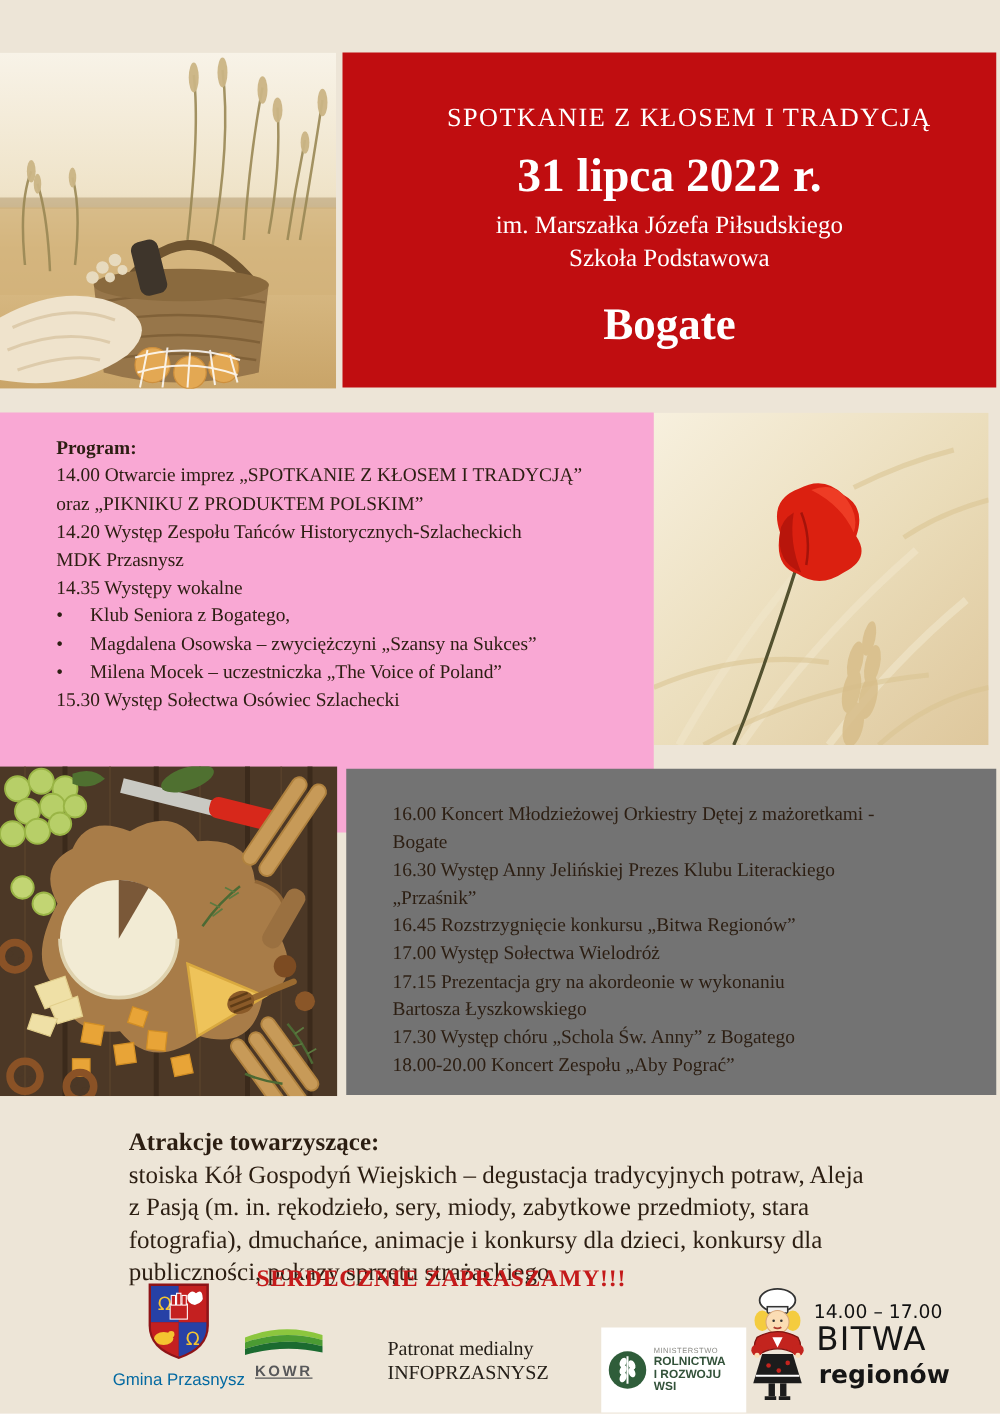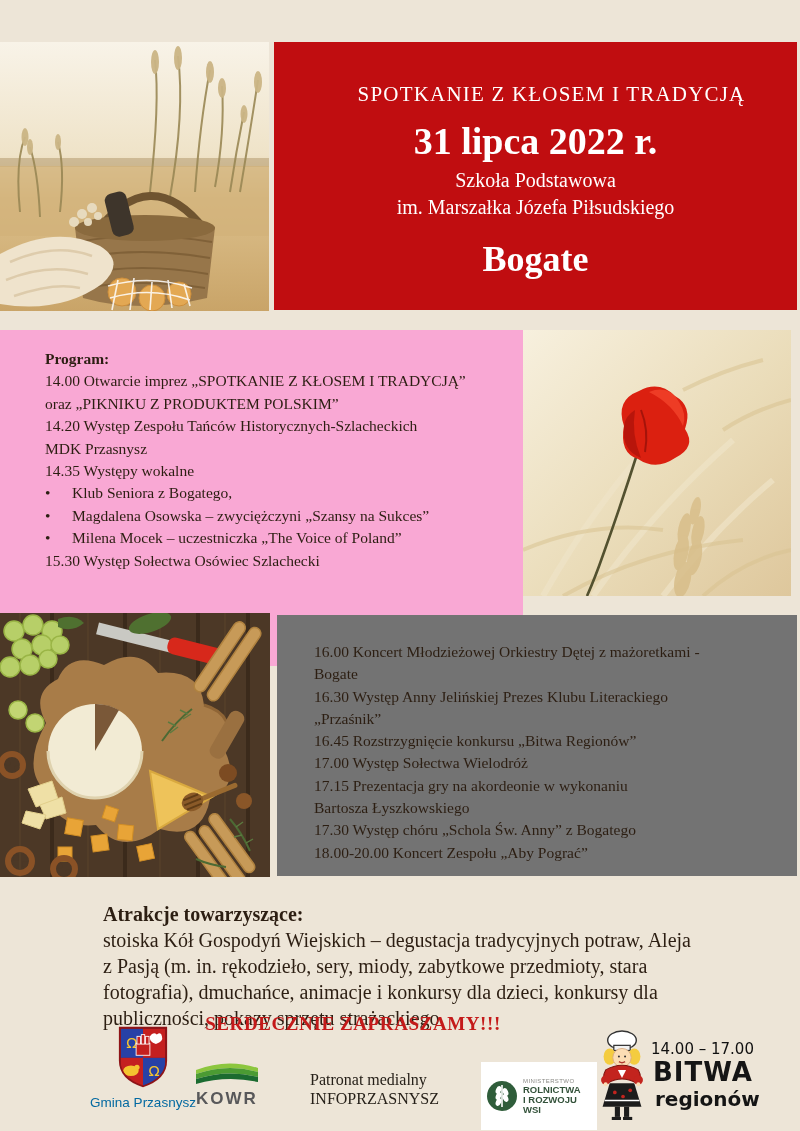--- a/index.html
+++ b/index.html
@@ -31,31 +31,31 @@
   .attractions{left:103px;top:901px;width:592px;font-size:20px;line-height:26px;}
 
   
   .invitation{left:0;top:1013px;width:706px;text-align:center;color:#C41A1A;
               font-size:19px;font-weight:bold;letter-spacing:.6px;}
 
   
   .gmina{left:88px;top:1026px;width:110px;text-align:center;}
   .gmina-label{margin-top:3px;font-family:"Liberation Sans",sans-serif;font-size:13.5px;color:#0369a1;}
   .kowr{left:192px;top:1060px;width:70px;text-align:center;}
-  .kowr-label{margin-top:1px;font-family:"Liberation Sans",sans-serif;font-size:17px;
-              letter-spacing:2px;color:#58585A;font-weight:600;}
+  .kowr-label{margin-top:1px;font-family:"Liberation Sans",sans-serif;font-size:12px;
+              letter-spacing:2px;color:#58585A;font-weight:600;text-decoration:underline;}
   .patronat{left:310px;top:1070px;font-size:16px;line-height:19px;color:#262019;}
   .ministry{left:481px;top:1062px;width:116px;height:68px;background:#FFFFFF;display:flex;align-items:center;}
   .ministry svg{flex:0 0 34px;margin-left:4px;}
   .ministry-text{margin-left:4px;font-family:"Liberation Sans",sans-serif;color:#33523A;line-height:10px;}
   .ministry-small{font-size:6px;color:#8A8A85;letter-spacing:.4px;line-height:8px;}
   .ministry-line{font-size:9.5px;font-weight:bold;}
   .bitwa-mascot{left:597px;top:1029px;width:50px;height:92px;}
   .bitwa-time{left:651px;top:1040px;font-family:"DejaVu Sans",sans-serif;font-size:15px;color:#111;}
-  .bitwa-name{left:653px;top:1057px;font-family:"DejaVu Sans",sans-serif;font-size:26px;font-weight:700;
+  .bitwa-name{left:653px;top:1057px;font-family:"DejaVu Sans",sans-serif;font-size:26px;font-weight:400;
               color:#151515;letter-spacing:1px;}
   .bitwa-sub{left:655px;top:1087px;font-family:"DejaVu Sans",sans-serif;font-size:20px;font-weight:900;color:#151515;}
 </style>
 </head>
 <body>
 
 <div class="poster">
 
   <div class="abs photo" style="left:0;top:42px;width:269px;height:269px;">
     <svg viewBox="0 0 269 269" preserveAspectRatio="none">
@@ -131,22 +131,22 @@
         <path d="M168,238 L172,266"></path>
           <path d="M184,242 L190,264"></path>
       </g>
     </svg>
   </div>
 
   <div class="abs red-banner">
     <div class="rb-title">SPOTKANIE Z KŁOSEM I TRADYCJĄ</div>
     <div class="rb-date">31 lipca 2022 r.</div>
     <div class="rb-school">
+      <div>im. Marszałka Józefa Piłsudskiego</div>
       <div>Szkoła Podstawowa</div>
-      <div>im. Marszałka Józefa Piłsudskiego</div>
     </div>
     <div class="rb-place">Bogate</div>
   </div>
 
   <div class="abs amber-block">
     <div class="amber-inner">
       <div class="bold">Program:</div>
       <div>14.00 Otwarcie imprez „SPOTKANIE Z KŁOSEM I TRADYCJĄ”</div>
       <div>oraz „PIKNIKU Z PRODUKTEM POLSKIM”</div>
       <div>14.20 Występ Zespołu Tańców Historycznych-Szlacheckich</div>

